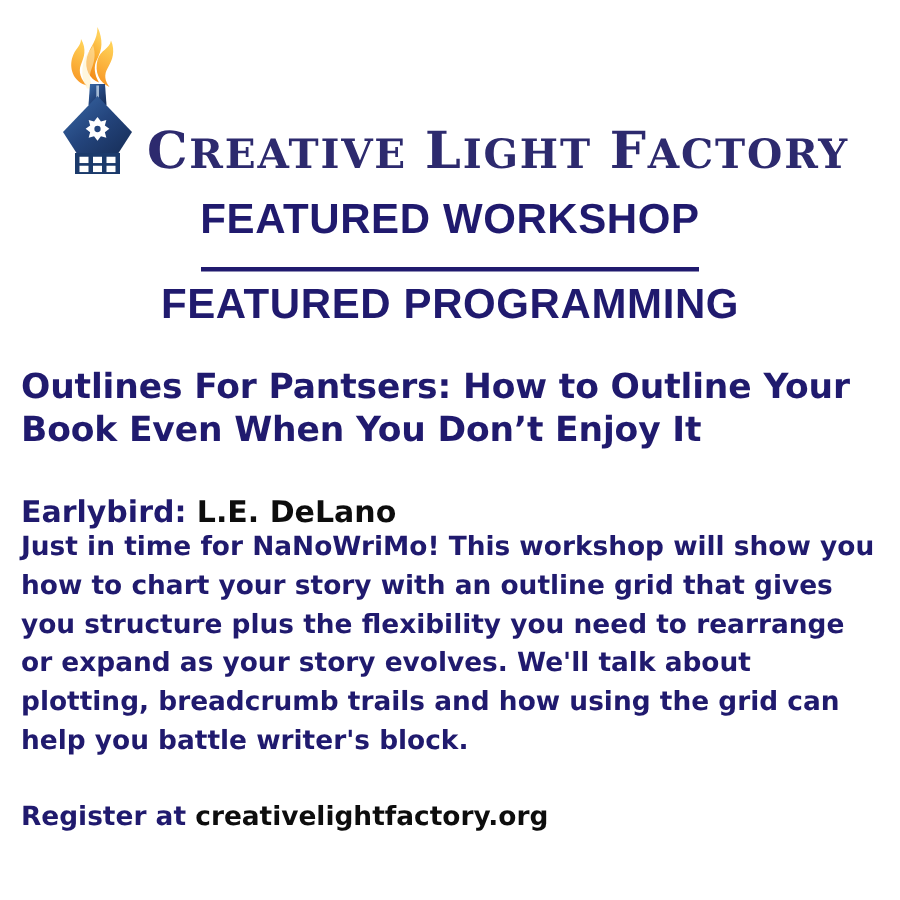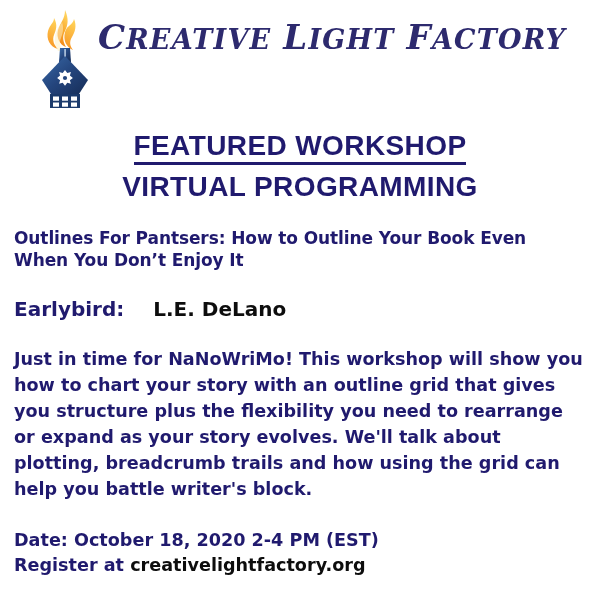--- a/index.html
+++ b/index.html
@@ -12,26 +12,25 @@
     height: 600px;
     font-family: "DejaVu Sans", sans-serif;
     color: #201a6e;
     overflow: hidden;
     position: relative;
   }
 
   
   .logo-band {
     display: flex;
-    align-items: flex-start;
+    align-items: flex-end;
     justify-content: center;
     height: 118px;
     padding-top: 2px;
     box-sizing: border-box;
-    font-style: italic;
   }
   .logo-mark {
     width: 62px;
     height: 108px;
     flex: 0 0 auto;
     margin-right: 2px;
   }
   .logo-word {
     font-family: "DejaVu Serif", serif;
     font-weight: 700;
@@ -56,65 +55,63 @@
     margin-top: 12px;
   }
   .h-featured {
     font-family: "Liberation Sans", sans-serif;
     font-weight: 700;
     font-size: 28px;
     letter-spacing: 0.4px;
     color: #201a6e;
     display: inline-block;
     border-bottom: 3px solid #201a6e;
-    padding-bottom: 1px;
+    padding-bottom: 17px;
     line-height: 1.12;
     text-align: center;
   }
   .h-virtual {
     font-family: "Liberation Sans", sans-serif;
     font-weight: 700;
     font-size: 28px;
     letter-spacing: 0.4px;
     color: #201a6e;
     line-height: 1.2;
     margin-top: 5px;
   }
 
   
   .content {
     padding: 0 14px 0 14px;
   }
   .workshop-title {
     font-family: "DejaVu Sans", sans-serif;
     font-weight: 700;
-    font-size: 17px;
+    font-size: 23px;
     line-height: 1.28;
     color: #201a6e;
     margin-top: 24px;
     letter-spacing: -0.1px;
   }
   .instructor-line {
     font-family: "DejaVu Sans", sans-serif;
     font-weight: 700;
     font-size: 20px;
     margin-top: 26px;
     color: #201a6e;
   }
   .instructor-name {
     color: #0d0d0d;
-    margin-left: 22px;
   }
   .description {
     font-family: "DejaVu Sans", sans-serif;
     font-weight: 700;
     font-size: 17.6px;
     line-height: 1.47;
     color: #201a6e;
-    margin-top: 26px;
   }
   .details {
     font-family: "DejaVu Sans", sans-serif;
     font-weight: 700;
     font-size: 17.6px;
     line-height: 1.44;
     color: #201a6e;
     margin-top: 25px;
   }
   .details .row { display: block; }
@@ -173,35 +170,34 @@
 
   <span class="logo-word">
     <span class="cap">C</span><span>REATIVE</span><span class="sp"></span><span class="cap">L</span><span>IGHT</span><span class="sp"></span><span class="cap">F</span><span>ACTORY</span>
   </span>
 </div>
 
 <div class="heading-block">
   <div>
     <span class="h-featured">FEATURED WORKSHOP</span>
   </div>
-  <div class="h-virtual">VIRTUAL PROGRAMMING</div>
+  <div class="h-virtual">FEATURED PROGRAMMING</div>
 </div>
 
 <div class="content">
 
   <div class="workshop-title">Outlines For Pantsers: How to Outline Your Book Even When You Don’t Enjoy It</div>
 
   <div class="instructor-line">
     <span>Earlybird:</span>
     <span class="instructor-name">L.E. DeLano</span>
   </div>
 
   <div class="description">Just in time for NaNoWriMo! This workshop will show you how to chart your story with an outline grid that gives you structure plus the flexibility you need to rearrange or expand as your story evolves. We'll talk about plotting, breadcrumb trails and how using the grid can help you battle writer's block.</div>
 
   <div class="details">
-    <span class="row">Date: October 18, 2020 2-4 PM (EST)</span>
     <span class="row">
       <span>Register at</span>
       <span class="register-url">creativelightfactory.org</span>
     </span>
   </div>
 
 </div>
 
 </body></html>

